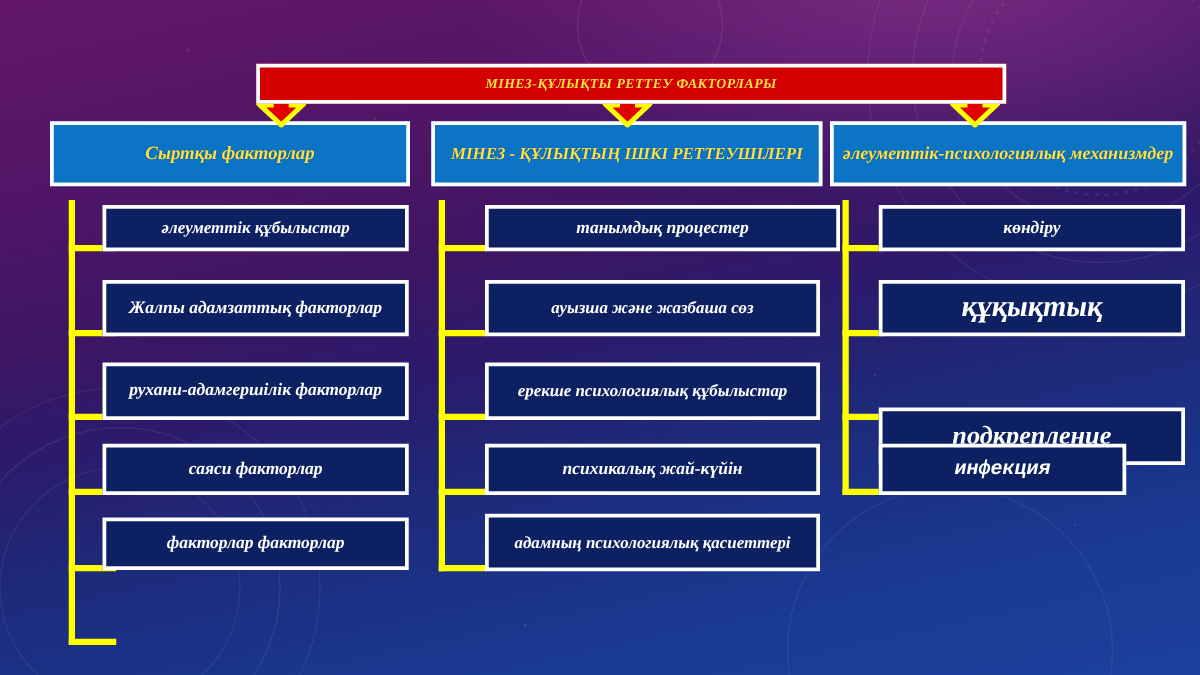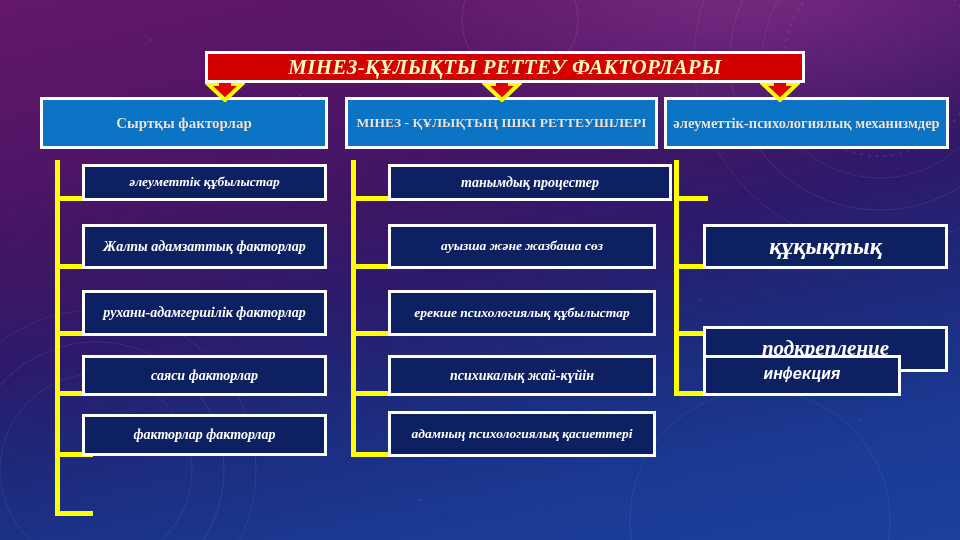--- a/index.html
+++ b/index.html
@@ -39,24 +39,24 @@
     height: 32px;
     background: #d40000;
     border: 3px solid #ffffff;
     box-sizing: border-box;
     display: flex;
     align-items: center;
     justify-content: center;
     z-index: 6;
   }
   .banner-text {
-    color: #fef9c3;
+    color: #fde047;
     font-weight: bold;
     font-style: italic;
-    font-size: 21px;
+    font-size: 11px;
     letter-spacing: 0.4px;
     white-space: nowrap;
   }
 
   
   .arrow {
     position: absolute;
     width: 40px;
     height: 42px;
     z-index: 5;
@@ -69,22 +69,23 @@
     background: #0c74c4;
     border: 3px solid #ffffff;
     box-sizing: border-box;
     display: flex;
     align-items: center;
     justify-content: center;
     text-align: center;
     z-index: 4;
   }
   .hdr span {
-    color: #e5e5e5;
+    color: #fde047;
     font-weight: bold;
+    font-style: italic;
     line-height: 1.12;
     padding: 0 6px;
     text-shadow: 0 0 1px rgba(0,0,0,0.4);
   }
 
   
   .leaf {
     position: absolute;
     background: #0d2162;
     border: 3px solid #ffffff;
@@ -217,20 +218,23 @@
     <span style="font-size:14px;">психикалық жай-күйін</span>
   </div>
   <div class="leaf" style="left:388px; top:411px; width:268px; height:46px;">
     <span style="font-size:13.5px;">адамның психологиялық қасиеттері</span>
   </div>
 
   <div class="hdr" style="left:664px; top:97px; width:285px; height:52px;">
     <span style="font-size:14.5px;">әлеуметтік-психологиялық механизмдер</span>
   </div>
 
+  <div class="leaf" style="left:703px; top:164px; width:245px; height:37px;">
+    <span style="font-size:14px;">көндіру</span>
+  </div>
   <div class="leaf" style="left:703px; top:224px; width:245px; height:45px;">
     <span style="font-size:24px;">құқықтық</span>
   </div>
   <div class="leaf" style="left:703px; top:290px; width:245px; height:46px;margin-top:36px;">
     <span style="font-size:21px;">подкрепление</span>
   </div>
   <div class="leaf" style="left:703px; top:355px; width:198px; height:41px;font-family:Liberation Mono, monospace;">
     <span style="font-size:16px;">инфекция</span>
   </div>
 

